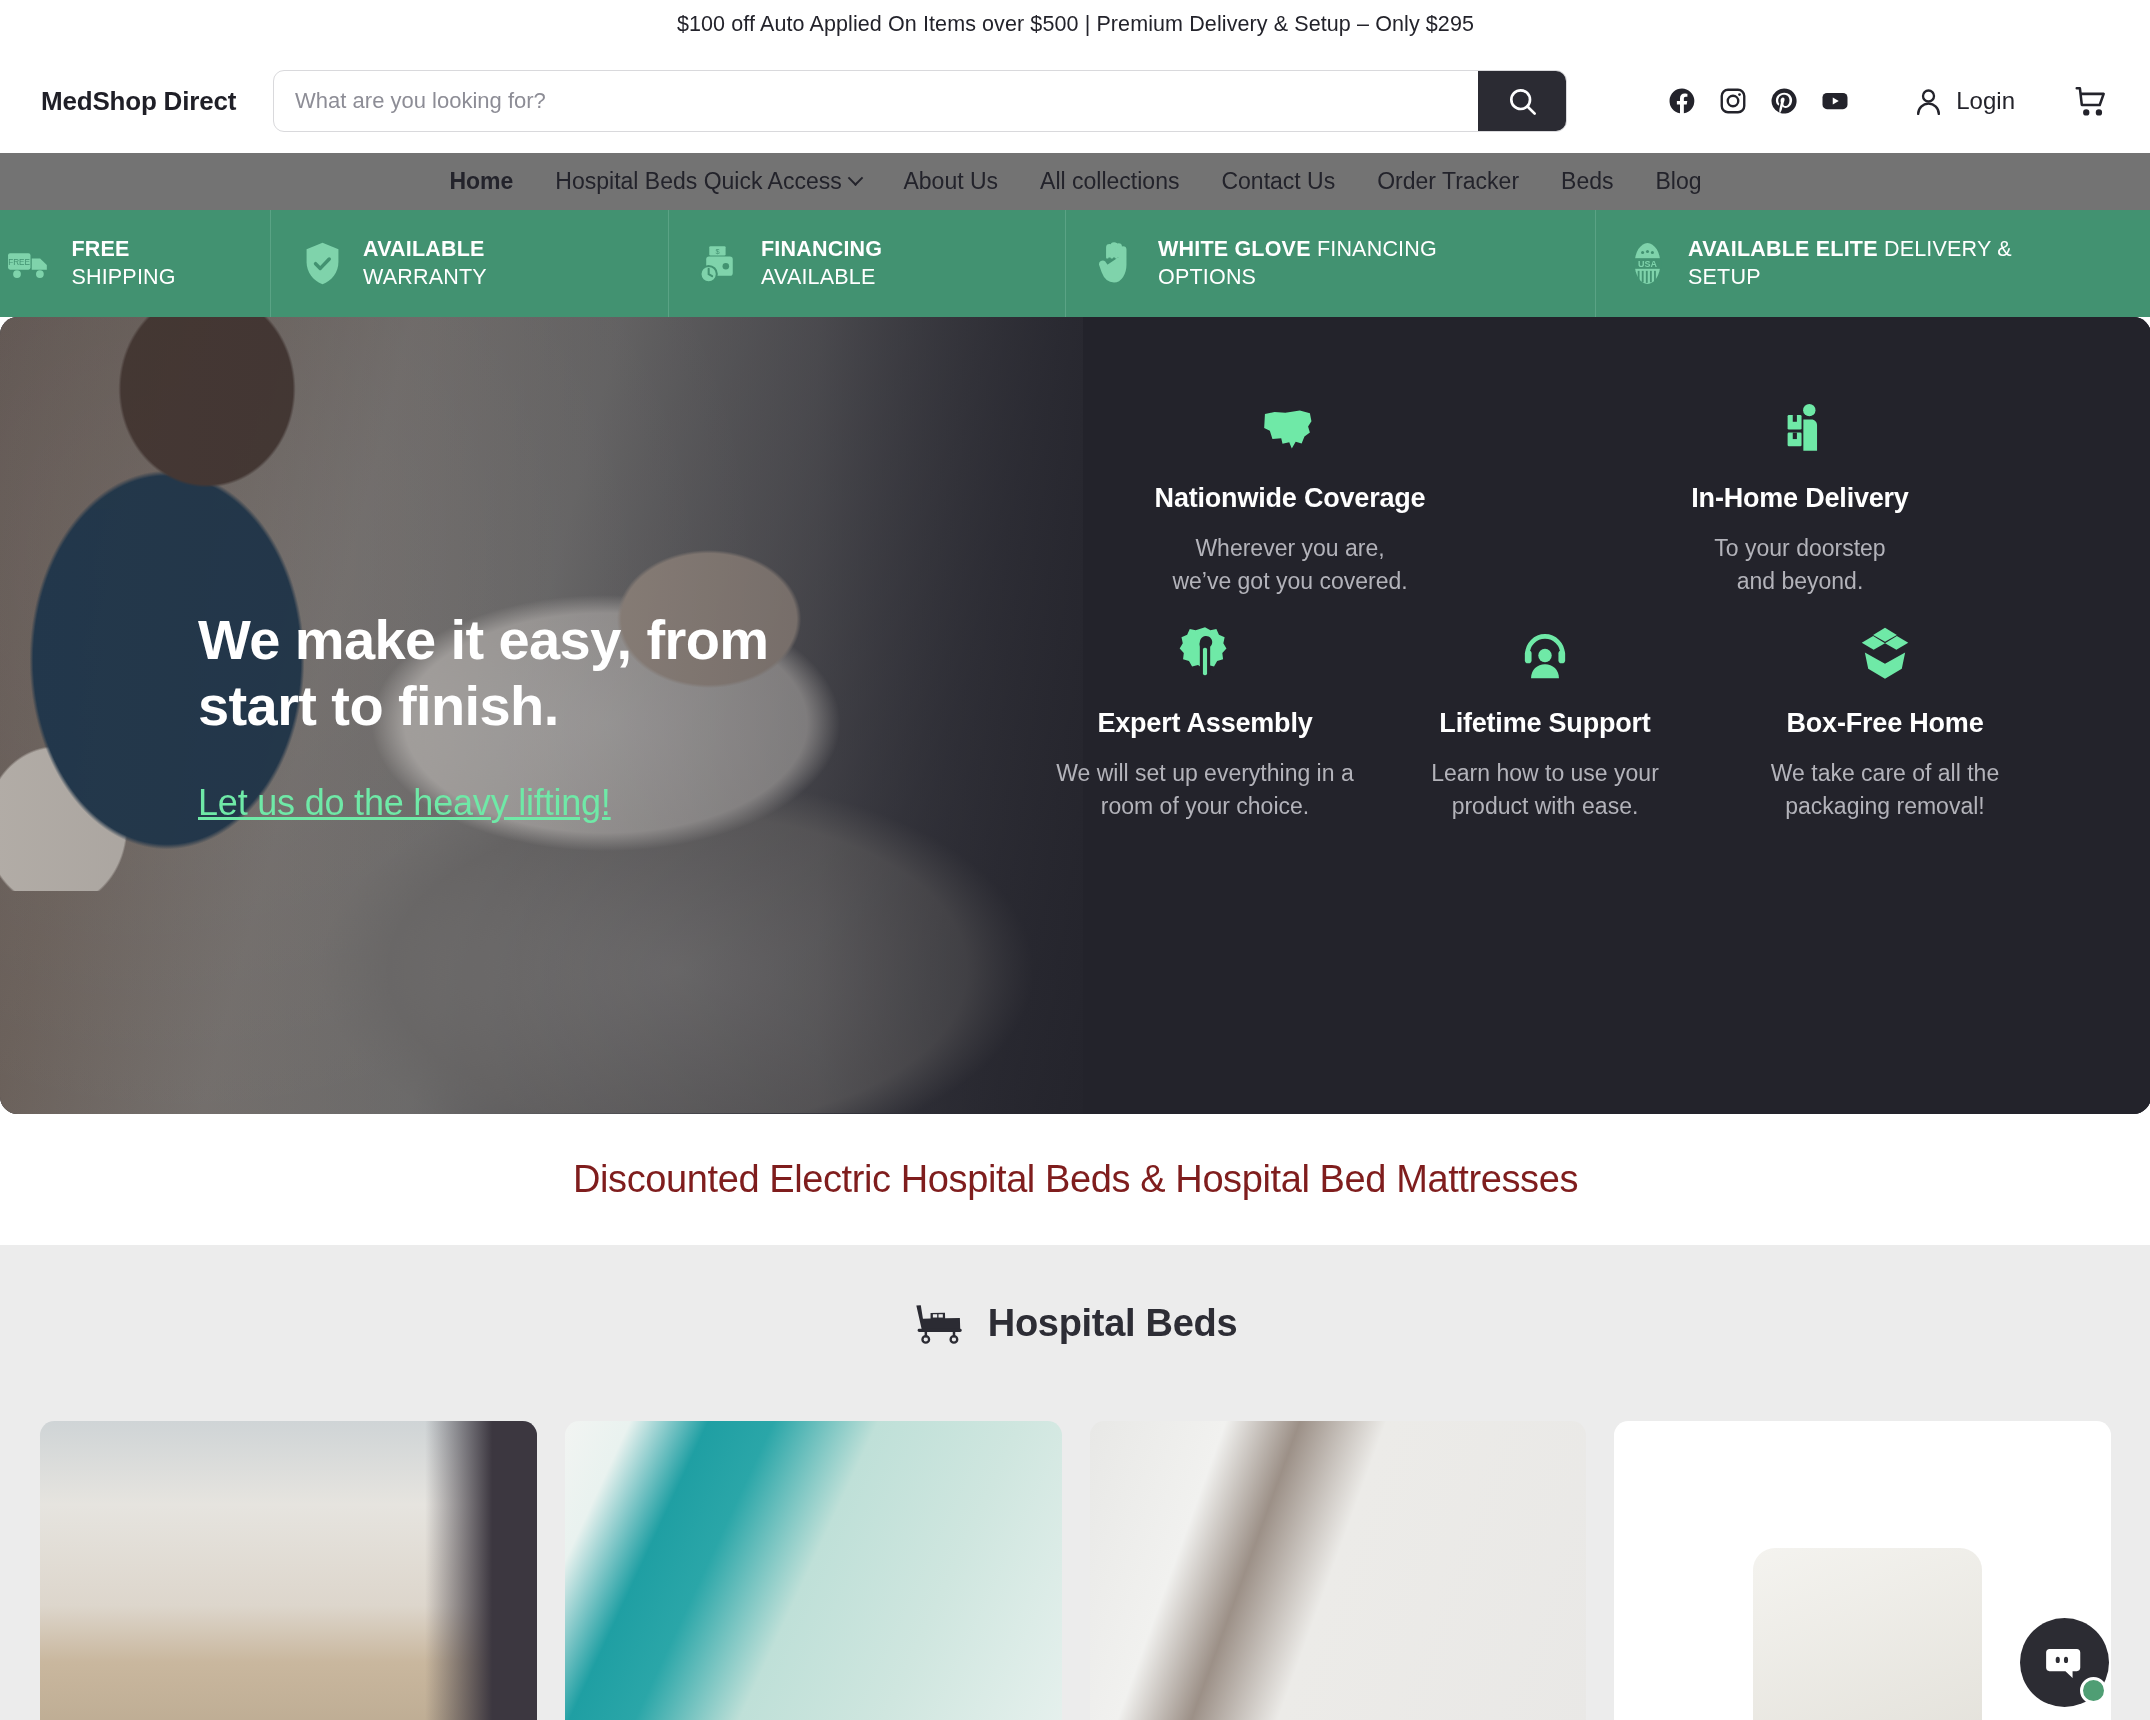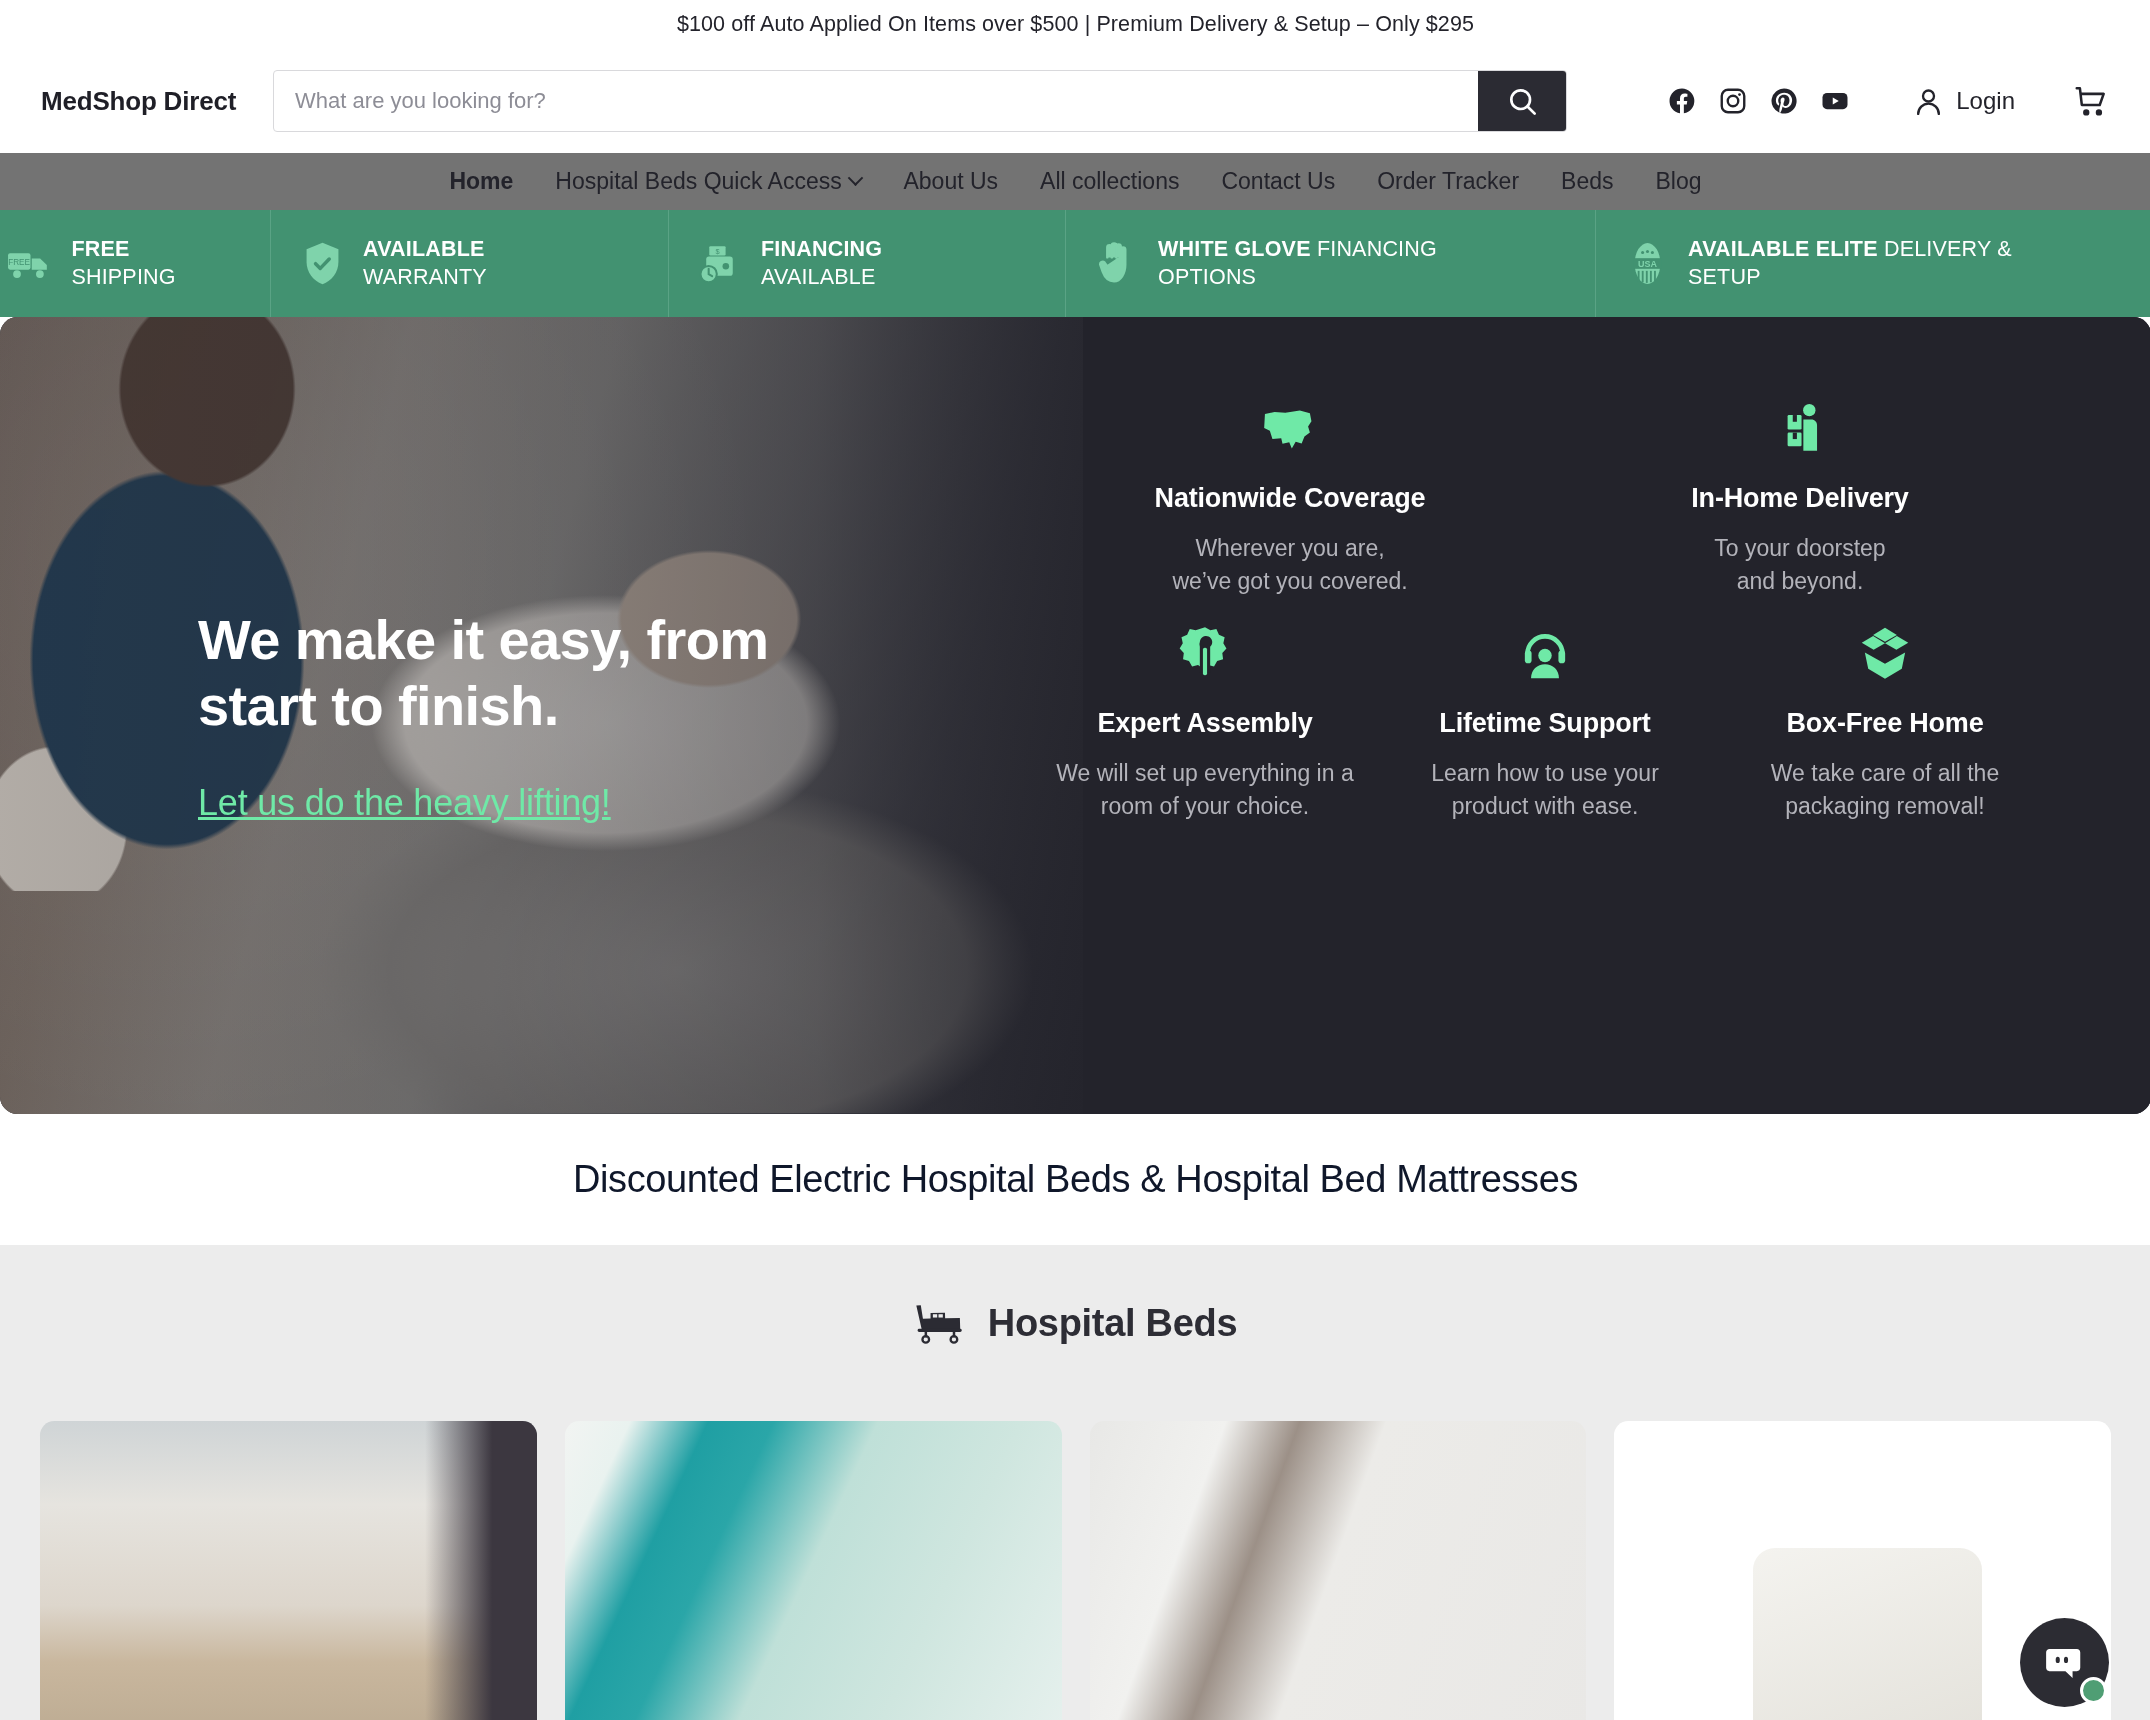--- a/index.html
+++ b/index.html
@@ -31,21 +31,21 @@
   .brand {
     font-size: 26px; font-weight: 700; color: #1f1f27;
     white-space: nowrap; letter-spacing: -0.2px;
   }
   .search-wrap {
     flex: 0 0 1294px;
     margin-left: 37px;
     height: 62px;
     display: flex;
     border: 1.6px solid #d9d9dc;
-    border-radius: 4px;
+    border-radius: 11px;
     overflow: hidden;
     background: #fff;
   }
   .search-input {
     flex: 1;
     border: none; outline: none;
     font-size: 22px;
     padding: 0 21px;
     color: #1f1f27;
     font-family: "Liberation Sans", sans-serif;
@@ -195,21 +195,21 @@
   .hfeat-ico svg { width: 62px; height: 62px; color: #6fe9a7; }
   .hfeat-title { color: #ffffff; font-size: 27px; font-weight: 700; letter-spacing: -0.2px; }
   .hfeat-desc { margin-top: 17.5px; color: #b3b3ba; font-size: 23px; line-height: 1.45; }
 
   
   .sec-title-wrap {
     height: 131px; background: #ffffff;
     display: flex; align-items: center; justify-content: center;
   }
   .sec-title {
-    font-size: 38px; color: #0f172a; font-weight: 400; letter-spacing: -0.4px;
+    font-size: 38px; color: #7f1d1d; font-weight: 400; letter-spacing: -0.4px;
   }
 
   
   .beds {
     background: #ececec;
     padding-top: 57px;
     min-height: 343px;
   }
   .beds-head {
     display: flex; align-items: center; justify-content: center; gap: 21px;

